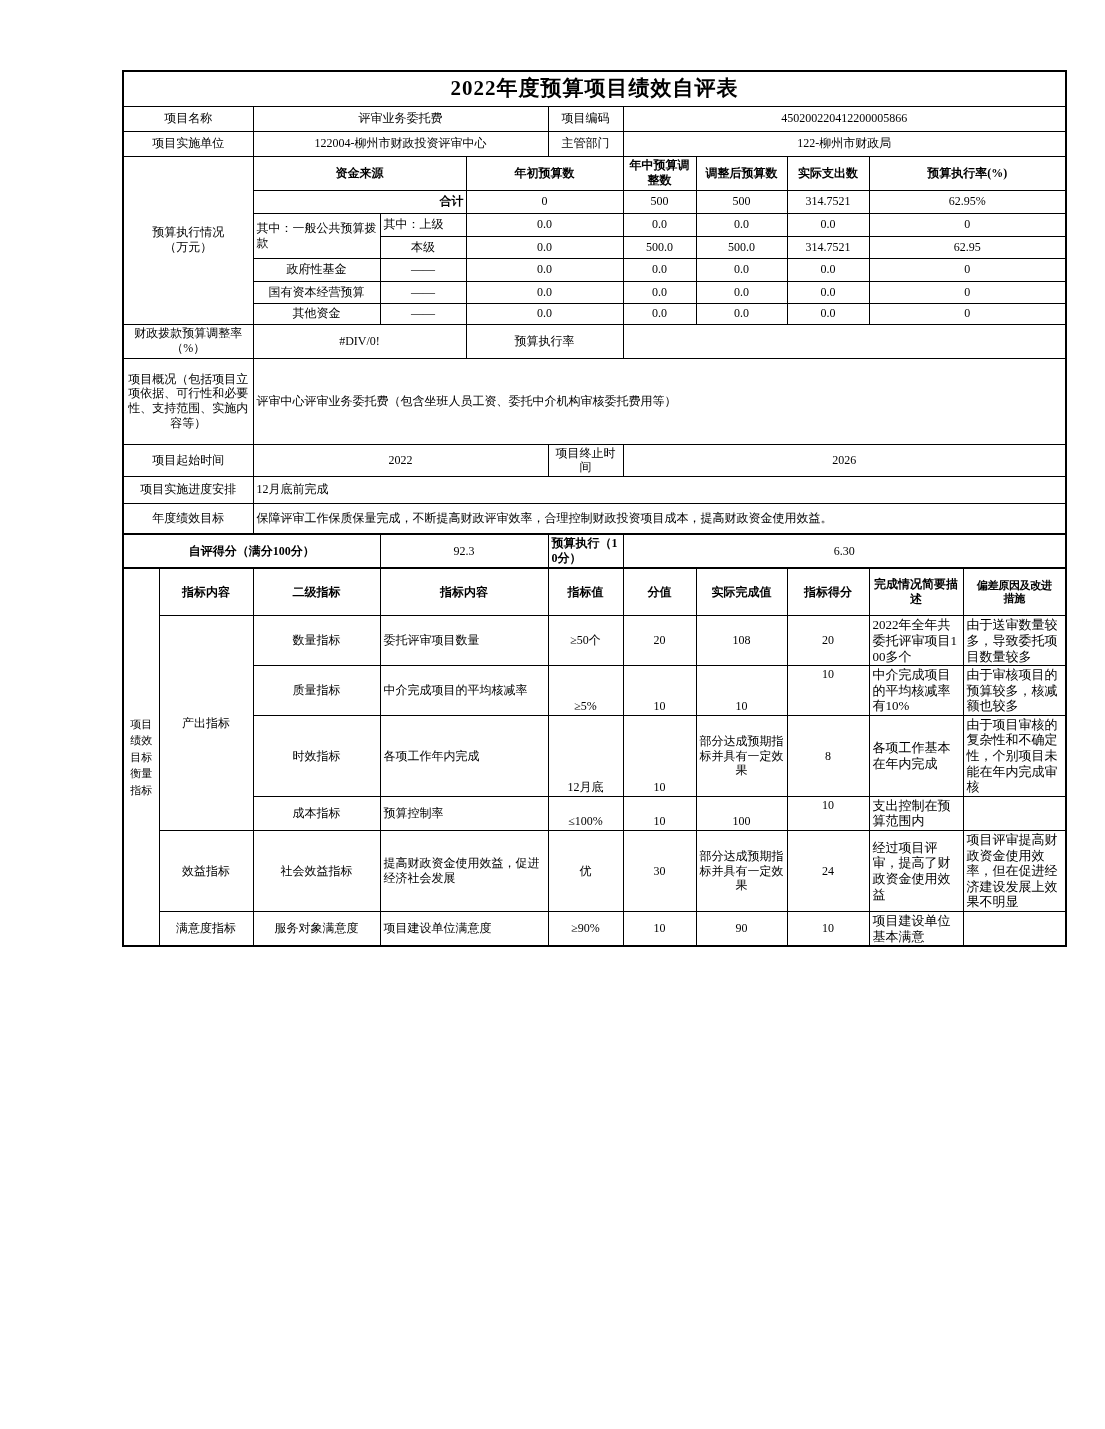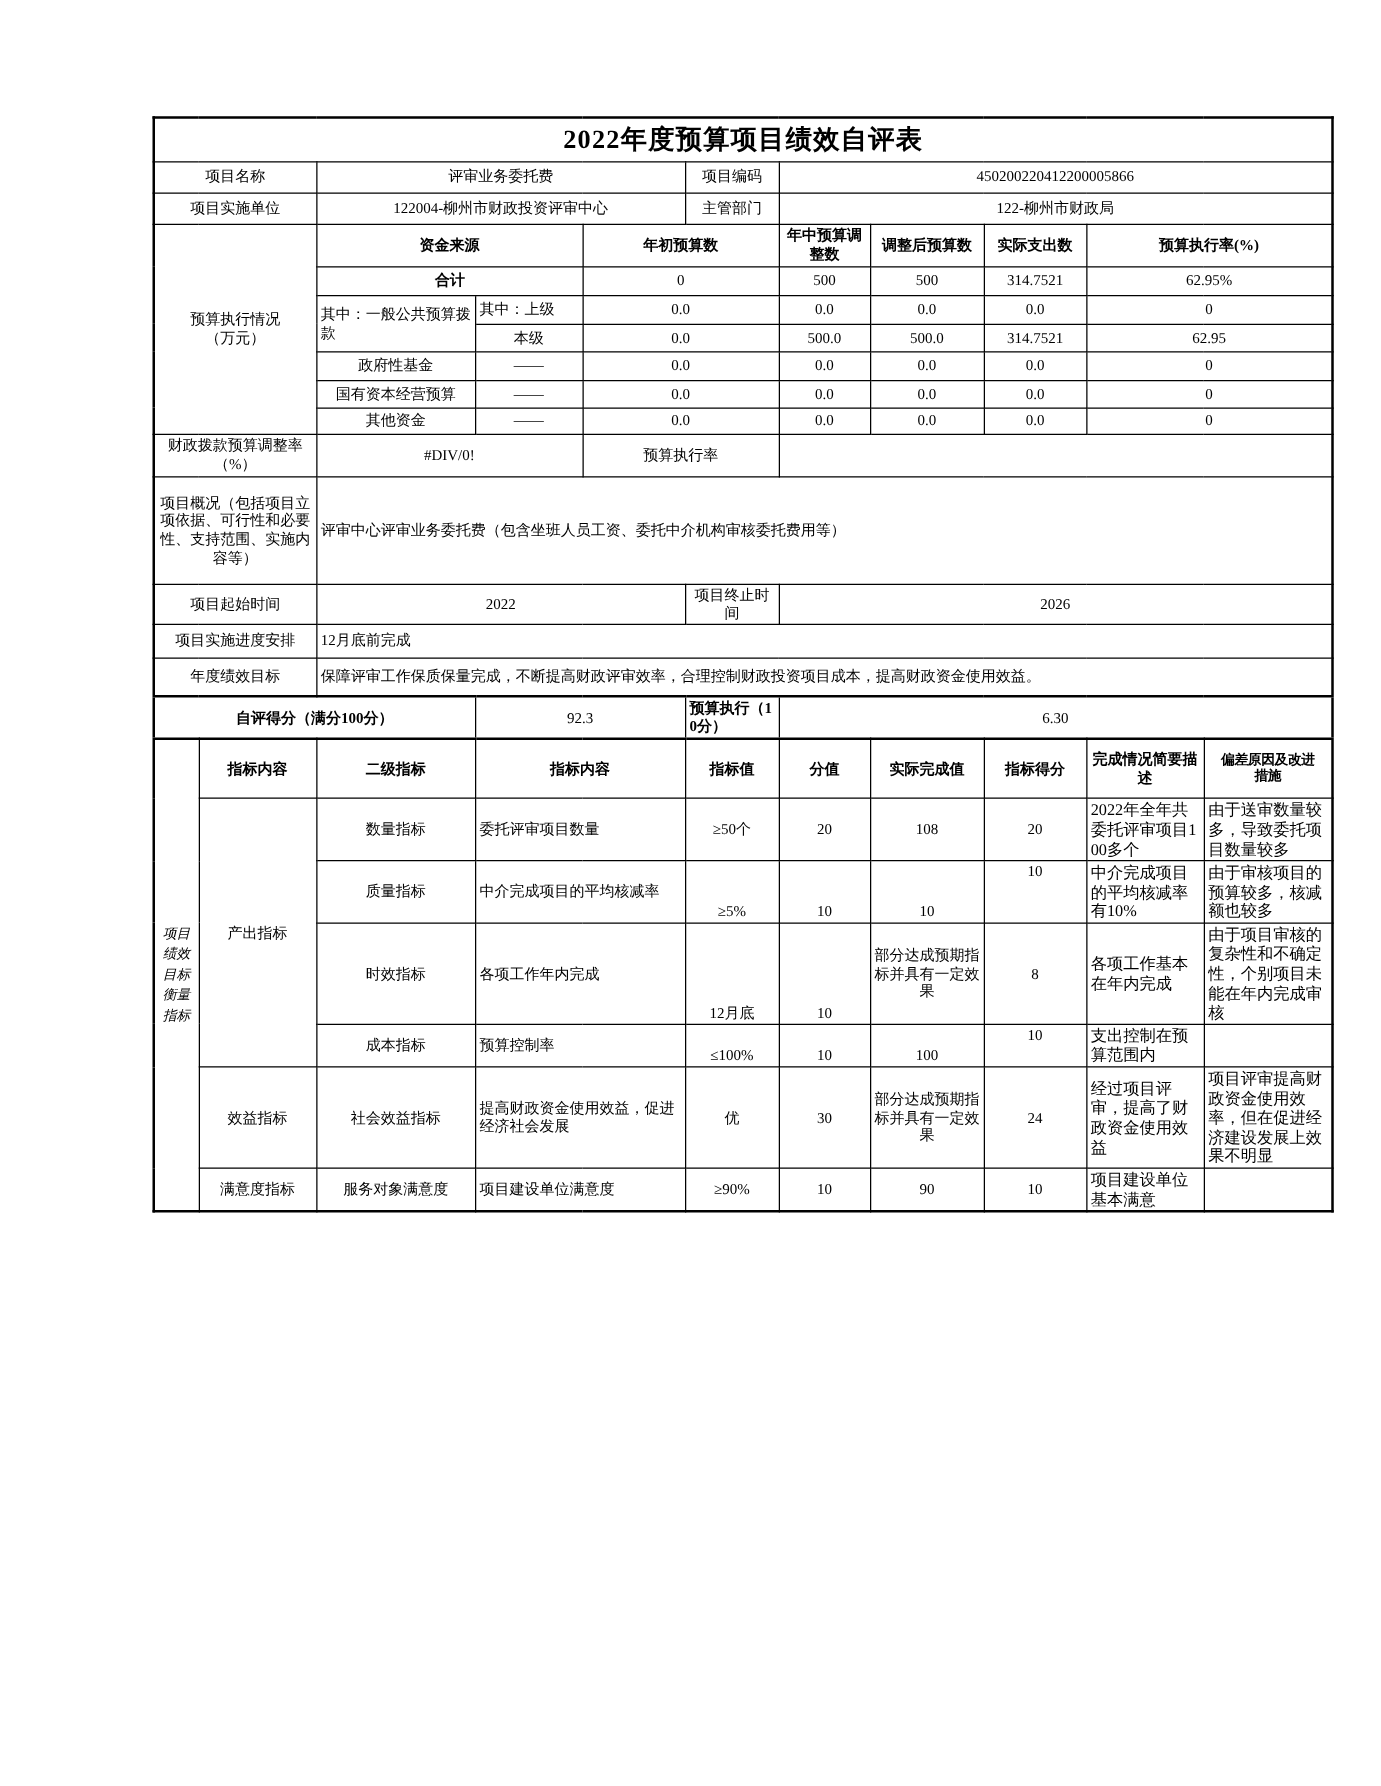--- a/index.html
+++ b/index.html
@@ -1,42 +1,42 @@
 <!DOCTYPE html>
 <html><head>
 <meta charset="utf-8">
 <style>
   html,body { margin:0; padding:0; }
   body {
     width:1105px; height:1429px; background:#ffffff; color:#000;
     font-family:"Liberation Serif","DejaVu Serif",serif;
     position:relative;
   }
-  .sheet { position:absolute; left:122px; top:70px;margin-top:23px; }
+  .sheet { position:absolute; left:122px; top:70px; }
   table.main {
     border-collapse:collapse; table-layout:fixed; width:943px;
     border:2px solid #000;
   }
   td {
     border:1px solid #000;
     font-size:12px; line-height:1.22;
     text-align:center; vertical-align:middle;
     padding:1px 3px;
     word-break:break-all; overflow:hidden;
   }
   .title-cell { font-size:21px; font-weight:bold; letter-spacing:1px; }
   .b { font-weight:bold; }
   .left { text-align:left; }
-  .right { text-align:center; padding-right:2px; }
+  .right { text-align:right; padding-right:2px; }
   .vbottom { vertical-align:bottom; }
   .vtop { vertical-align:top; }
   .preline { white-space:pre-line; }
   .small { font-size:13px; line-height:1.2; }
   .vert {
-    font-size:11px; line-height:1.5; padding:0 1px; word-break:break-all;font-style:italic;
+    font-size:11px; line-height:1.5; padding:0 1px; word-break:break-all;
   }
   .thick-top td { border-top:2px solid #000; }
   .thick-bottom td { border-bottom:2px solid #000; }
   .hdr-tight { font-size:11px; padding:10px; letter-spacing:-0.3px; }
 </style>
 </head>
 <body>
 
 <div class="sheet">
 <table class="main">

